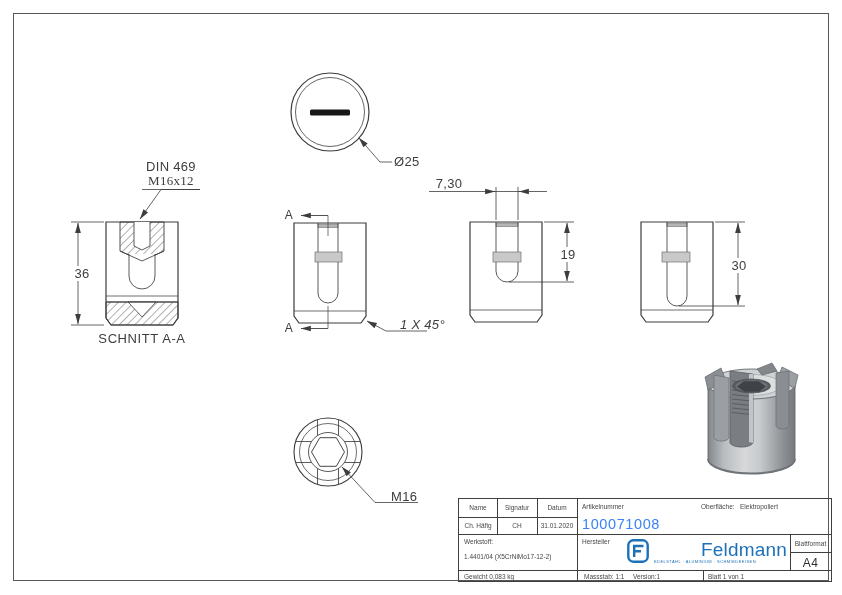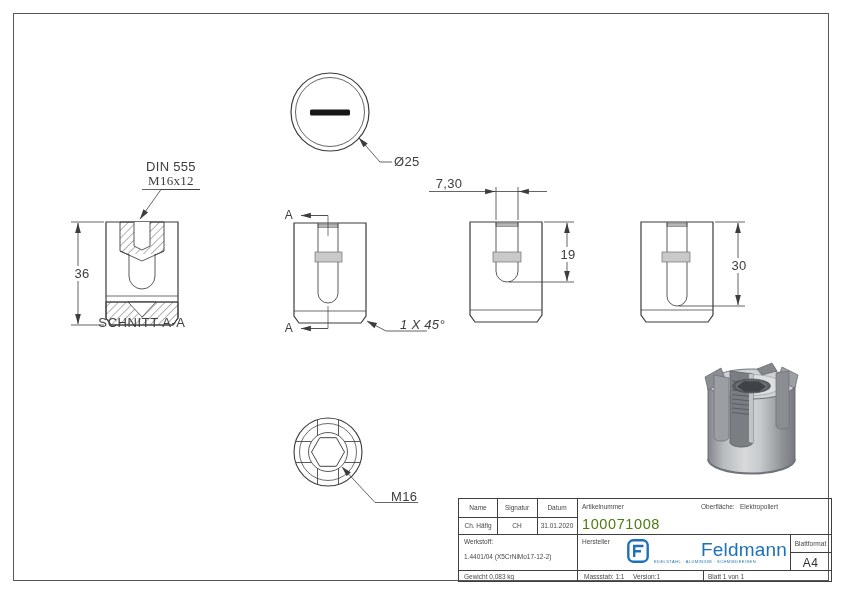--- a/index.html
+++ b/index.html
@@ -10,21 +10,21 @@
   .lbl{position:absolute;font-size:13px;letter-spacing:.3px;color:#3d3d3d;text-align:center;white-space:nowrap;}
   .lbl.left{text-align:left;}
   .lbl.bg{background:#fff;padding:0 1px;}
   .lbl.small{font-size:12px;}
   
   .tblock{position:absolute;left:458px;top:498px;width:372px;height:82px;border:1.1px solid #3f3f3f;
           font-size:6.5px;color:#474747;}
   .tb-line{position:absolute;background:#3f3f3f;}
   .tb-txt{position:absolute;white-space:nowrap;}
   .tb-center{text-align:center;}
-  .artnum{font-size:14.5px;letter-spacing:.6px;color:#4d7c0f;}
+  .artnum{font-size:14.5px;letter-spacing:.6px;color:#3b82f6;}
   .a4{font-size:12px;color:#303030;letter-spacing:.5px;}
   .logo-text{font-size:19px;letter-spacing:.2px;margin-left:48px;}
   .logo-tag{font-size:4px;letter-spacing:.45px;}
 </style>
 </head>
 <body>
 
 <div class="sheet">
 
   <div class="frame"></div>
@@ -166,24 +166,24 @@
       <path d="M714,375 V436 A7.5,4 0 0 0 729,438 V378 Z" fill="#9b9fa3" stroke="#6b6f73" stroke-width="0.7"></path>
       <path d="M776,373 V426 A6.5,3.5 0 0 0 789,425 V371 Z" fill="#8a8e92" stroke="#6b6f73" stroke-width="0.7"></path>
 
       <ellipse cx="751.5" cy="386" rx="19" ry="7" fill="#5a5e62" stroke="#4a4e52" stroke-width="0.7"></ellipse>
       <ellipse cx="751.5" cy="386" rx="16" ry="5.7" fill="#6e7276"></ellipse>
       <polygon points="766,386.5 758.5,381.3 744,381.3 737,386.5 744.5,391.7 759,391.7" fill="#3f4347"></polygon>
       <path d="M795,459 A43.5,14.5 0 0 1 708,459" fill="none" stroke="#6f7377" stroke-width="2"></path>
     </g>
   </svg>
 
-  <span class="lbl" style="left:142px;top:159px;width:58px;">DIN 555</span>
+  <span class="lbl" style="left:142px;top:159px;width:58px;">DIN 469</span>
   <span class="lbl" style="left:142px;top:173px;width:58px;font-family:Liberation Serif, serif;">M16x12</span>
   <span class="lbl bg" style="left:68px;top:266px;width:26px;">36</span>
-  <span class="lbl" style="left:97px;top:315px;width:90px;letter-spacing:.6px;">SCHNITT A-A</span>
+  <span class="lbl" style="left:97px;top:331px;width:90px;letter-spacing:.6px;">SCHNITT A-A</span>
 
   <span class="lbl left" style="left:394px;top:154px;">Ø25</span>
 
   <span class="lbl small" style="left:282px;top:208px;width:14px;">A</span>
   <span class="lbl small" style="left:282px;top:321px;width:14px;">A</span>
   <span class="lbl left" style="left:400px;top:317px;font-style:italic;">1 X 45°</span>
 
   <span class="lbl" style="left:429px;top:176px;width:40px;">7,30</span>
   <span class="lbl bg" style="left:556px;top:247px;width:22px;">19</span>
   <span class="lbl bg" style="left:727px;top:258px;width:22px;">30</span>

